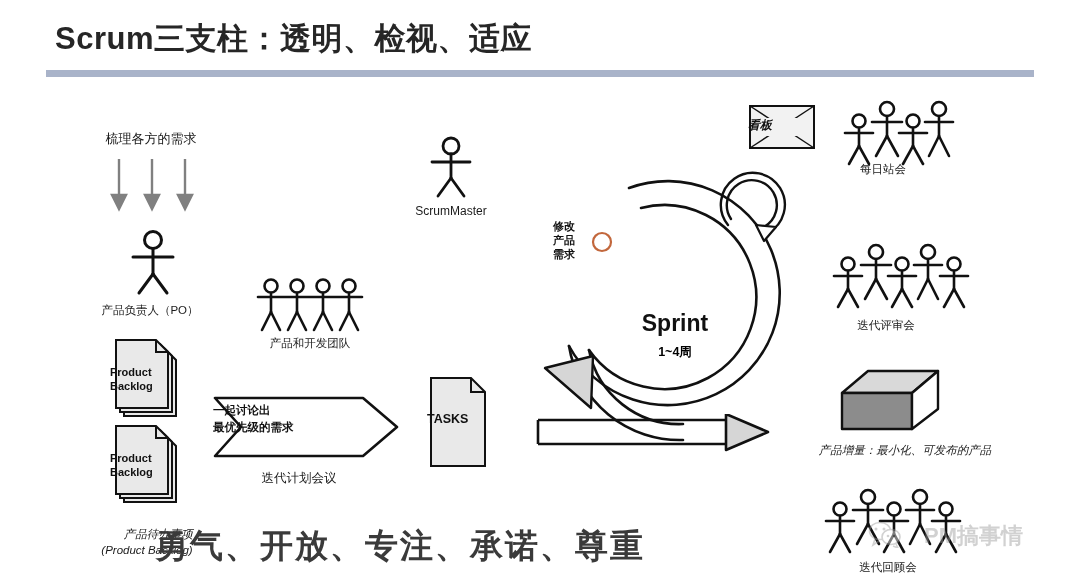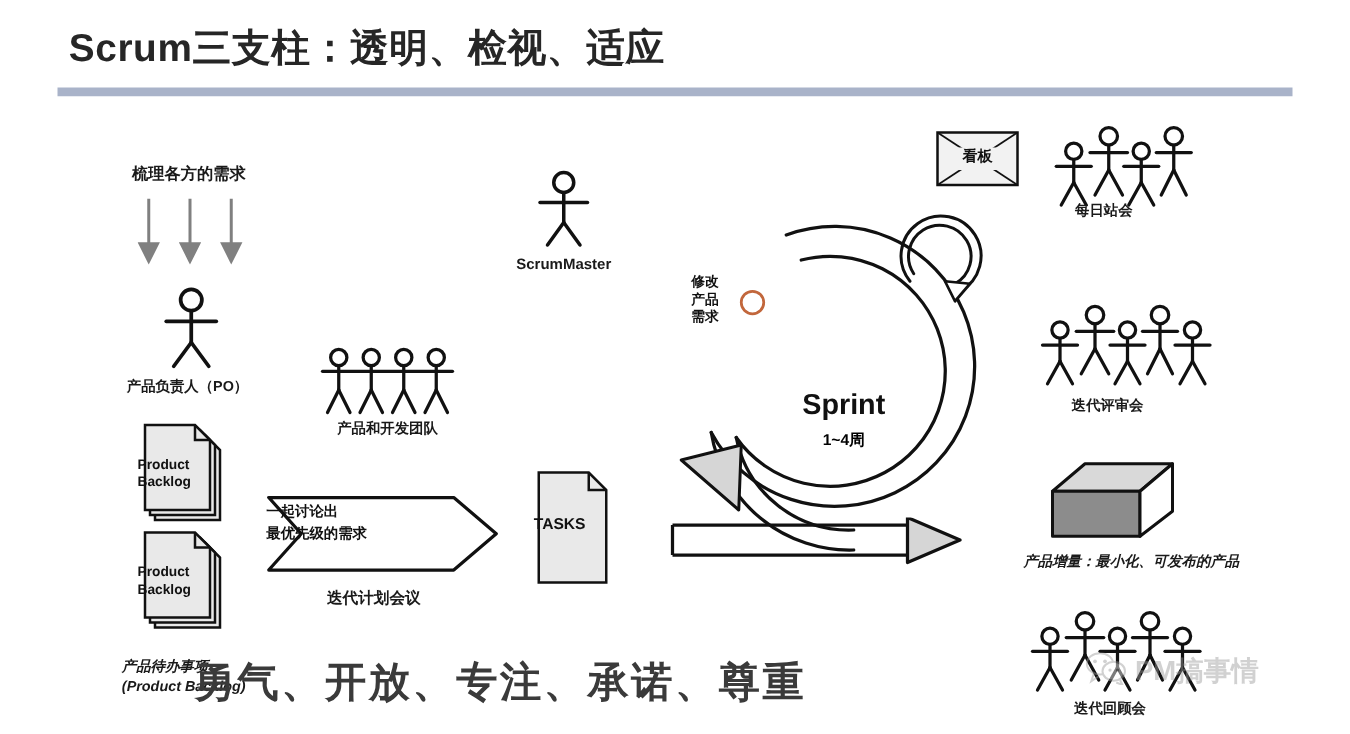--- a/index.html
+++ b/index.html
@@ -34,24 +34,24 @@
     left: 46px; top: 70px;
     width: 988px; height: 7px;
     background: #a9b3c9;
   }
 
   
   .abs { position: absolute; }
   .lbl {
     position: absolute;
     font-size: 11.5px;
-    font-weight: bold;
+    font-weight: normal;
     color: #1a1a1a;
     white-space: nowrap;
-    text-align: left;
+    text-align: right;
     line-height: 1.35;
   }
   .lbl.center { transform: translateX(-50%); }
   .lbl.italic { font-style: italic; }
 
   
   .figure { position: absolute; }
   .figure svg { display: block; overflow: visible; }
 
   
@@ -111,24 +111,24 @@
     color: #111;
     text-align: left;
   }
 
   
   #kanban-board { position: absolute; left: 748px; top: 104px; }
   #kanban-text {
     position: absolute;
     left: 748px; top: 117px;
     width: 68px;
-    text-align: center;
     font-size: 12px;
     font-weight: bold;
     color: #111;
+    font-style: italic;
   }
 
   
   #increment-box { position: absolute; left: 838px; top: 367px; }
 
   
   #values-banner {
     position: absolute;
     left: 0; top: 524px;
     width: 800px;
@@ -138,21 +138,21 @@
     letter-spacing: 2px;
     color: #3a3a3a;
   }
 
   
   #watermark {
     position: absolute;
     left: 868px; top: 520px;
     display: flex;
     align-items: center;
-    gap: 6px;
+    gap: 22px;
     opacity: 0.45;
   }
   #watermark-text {
     font-size: 22px;
     font-weight: bold;
     color: #9a9a9a;
     white-space: nowrap;
   }
 </style>
 </head>

